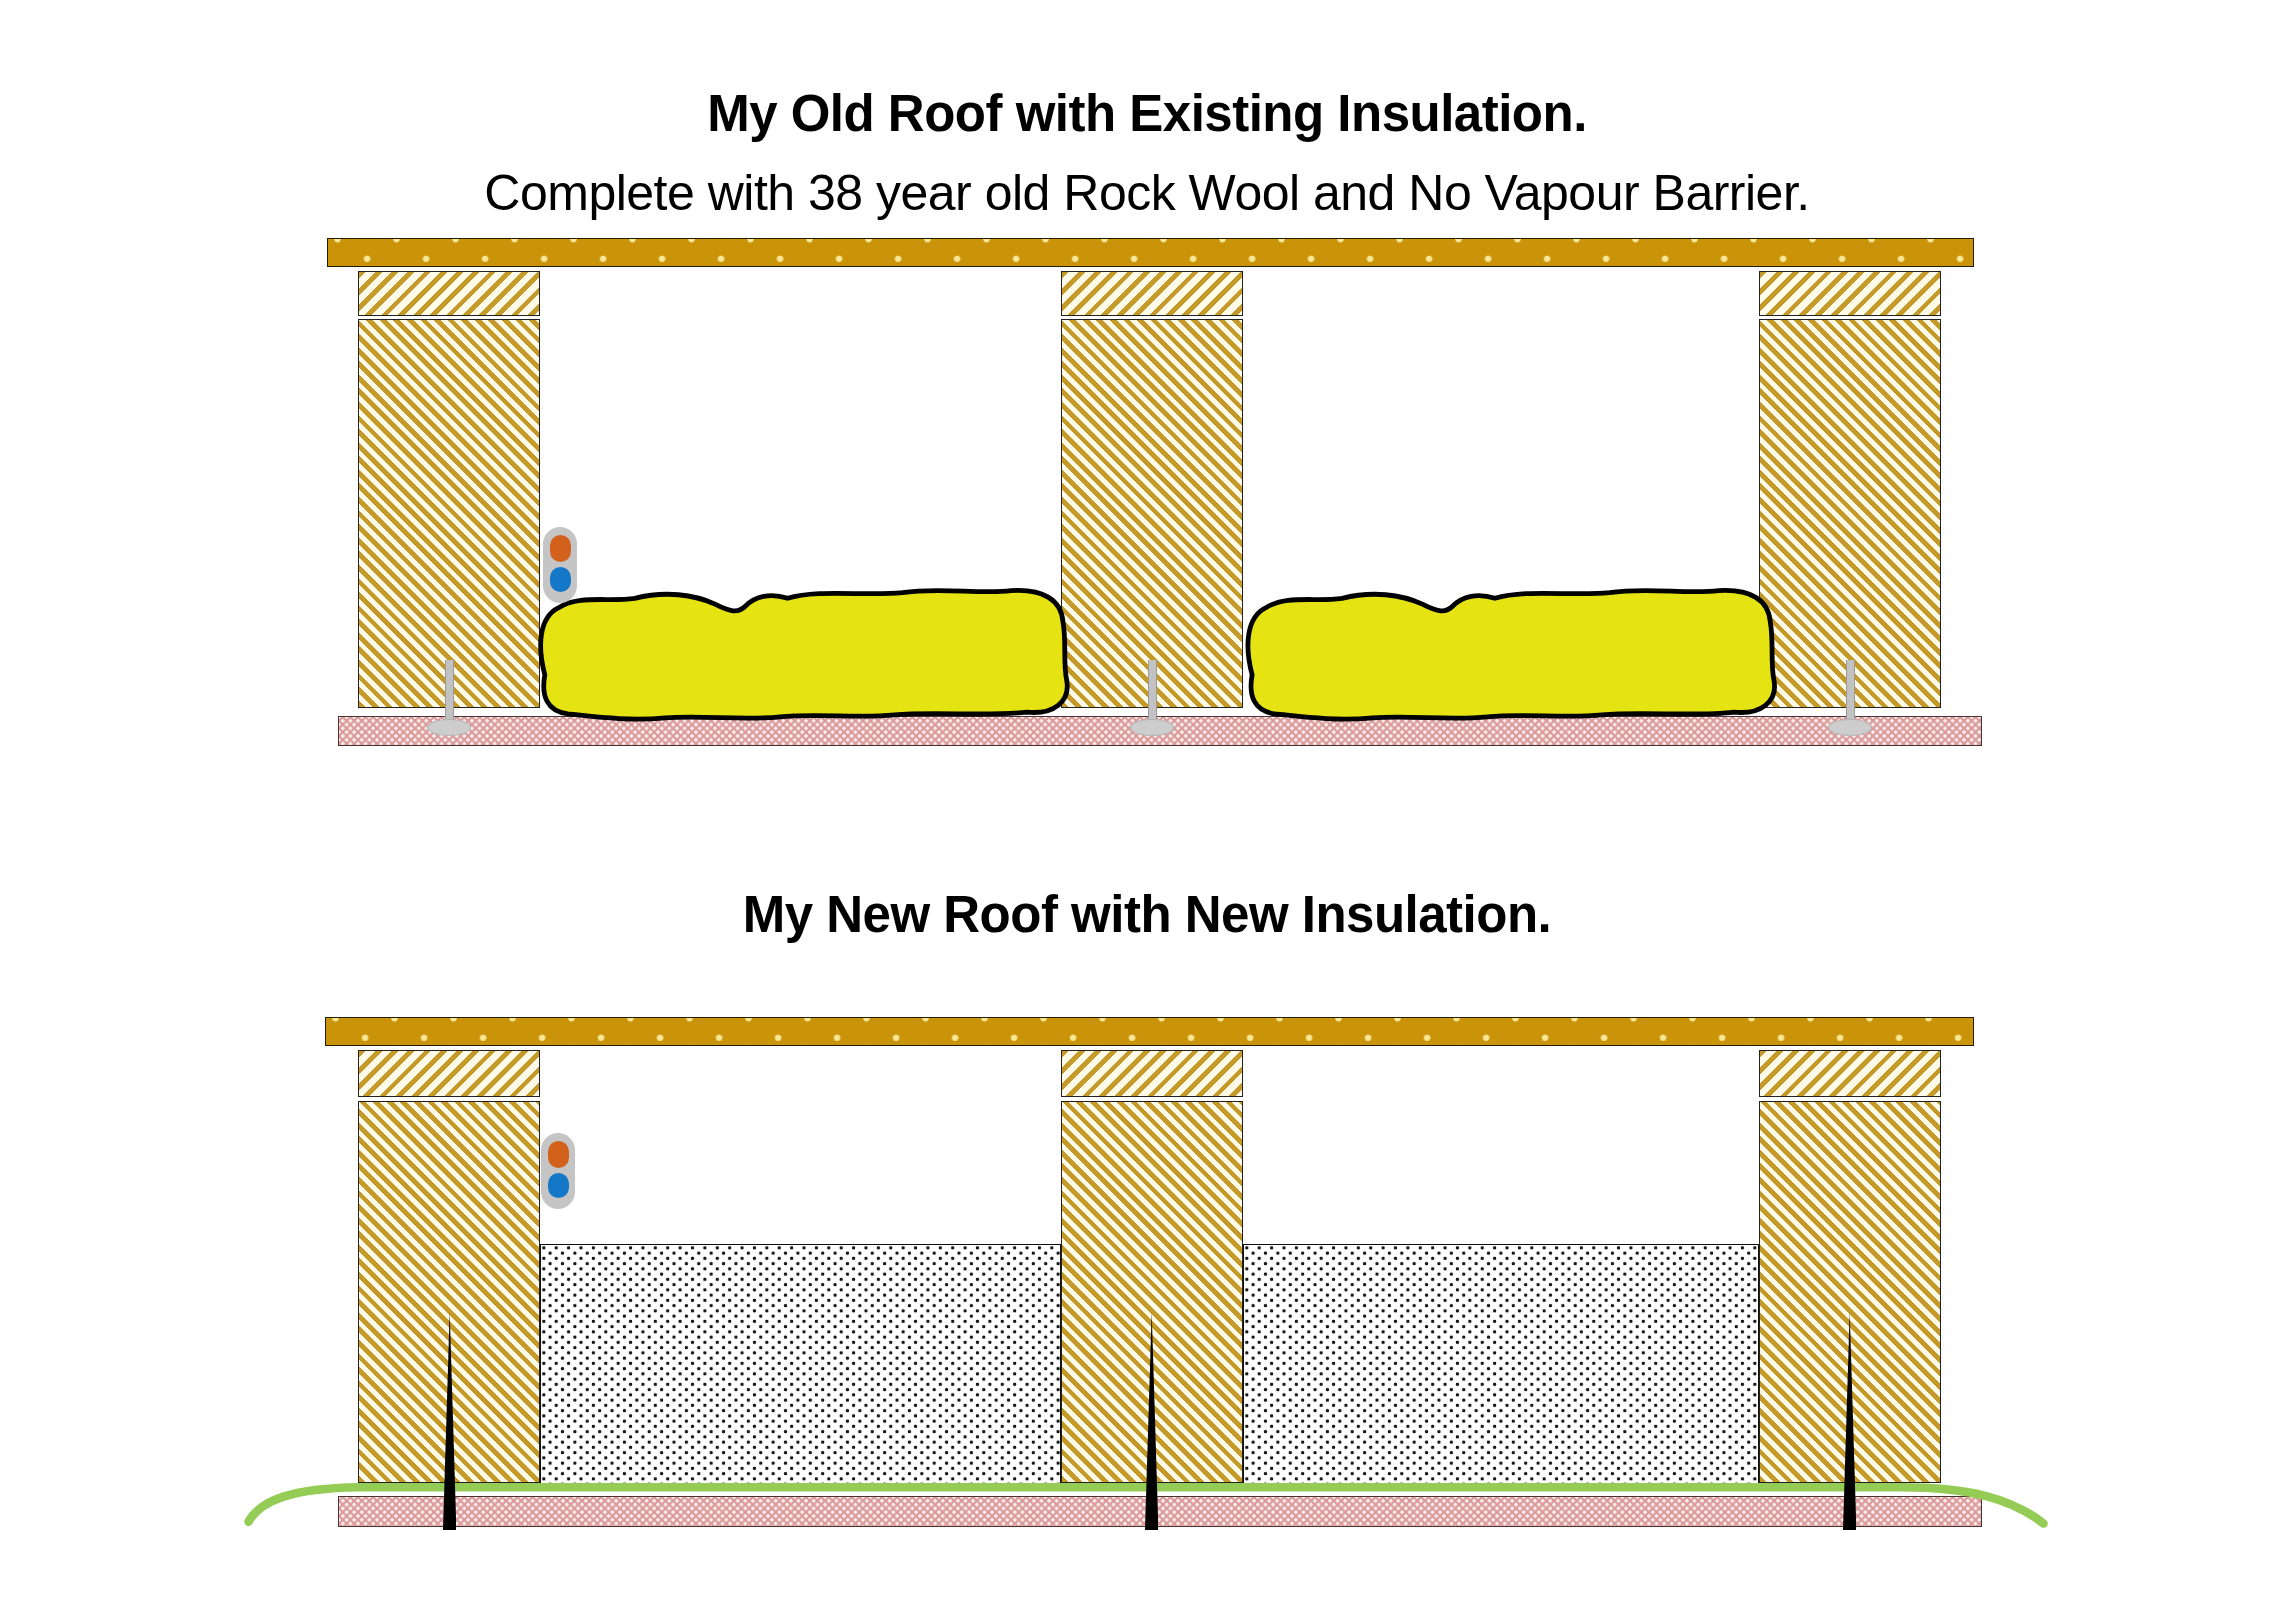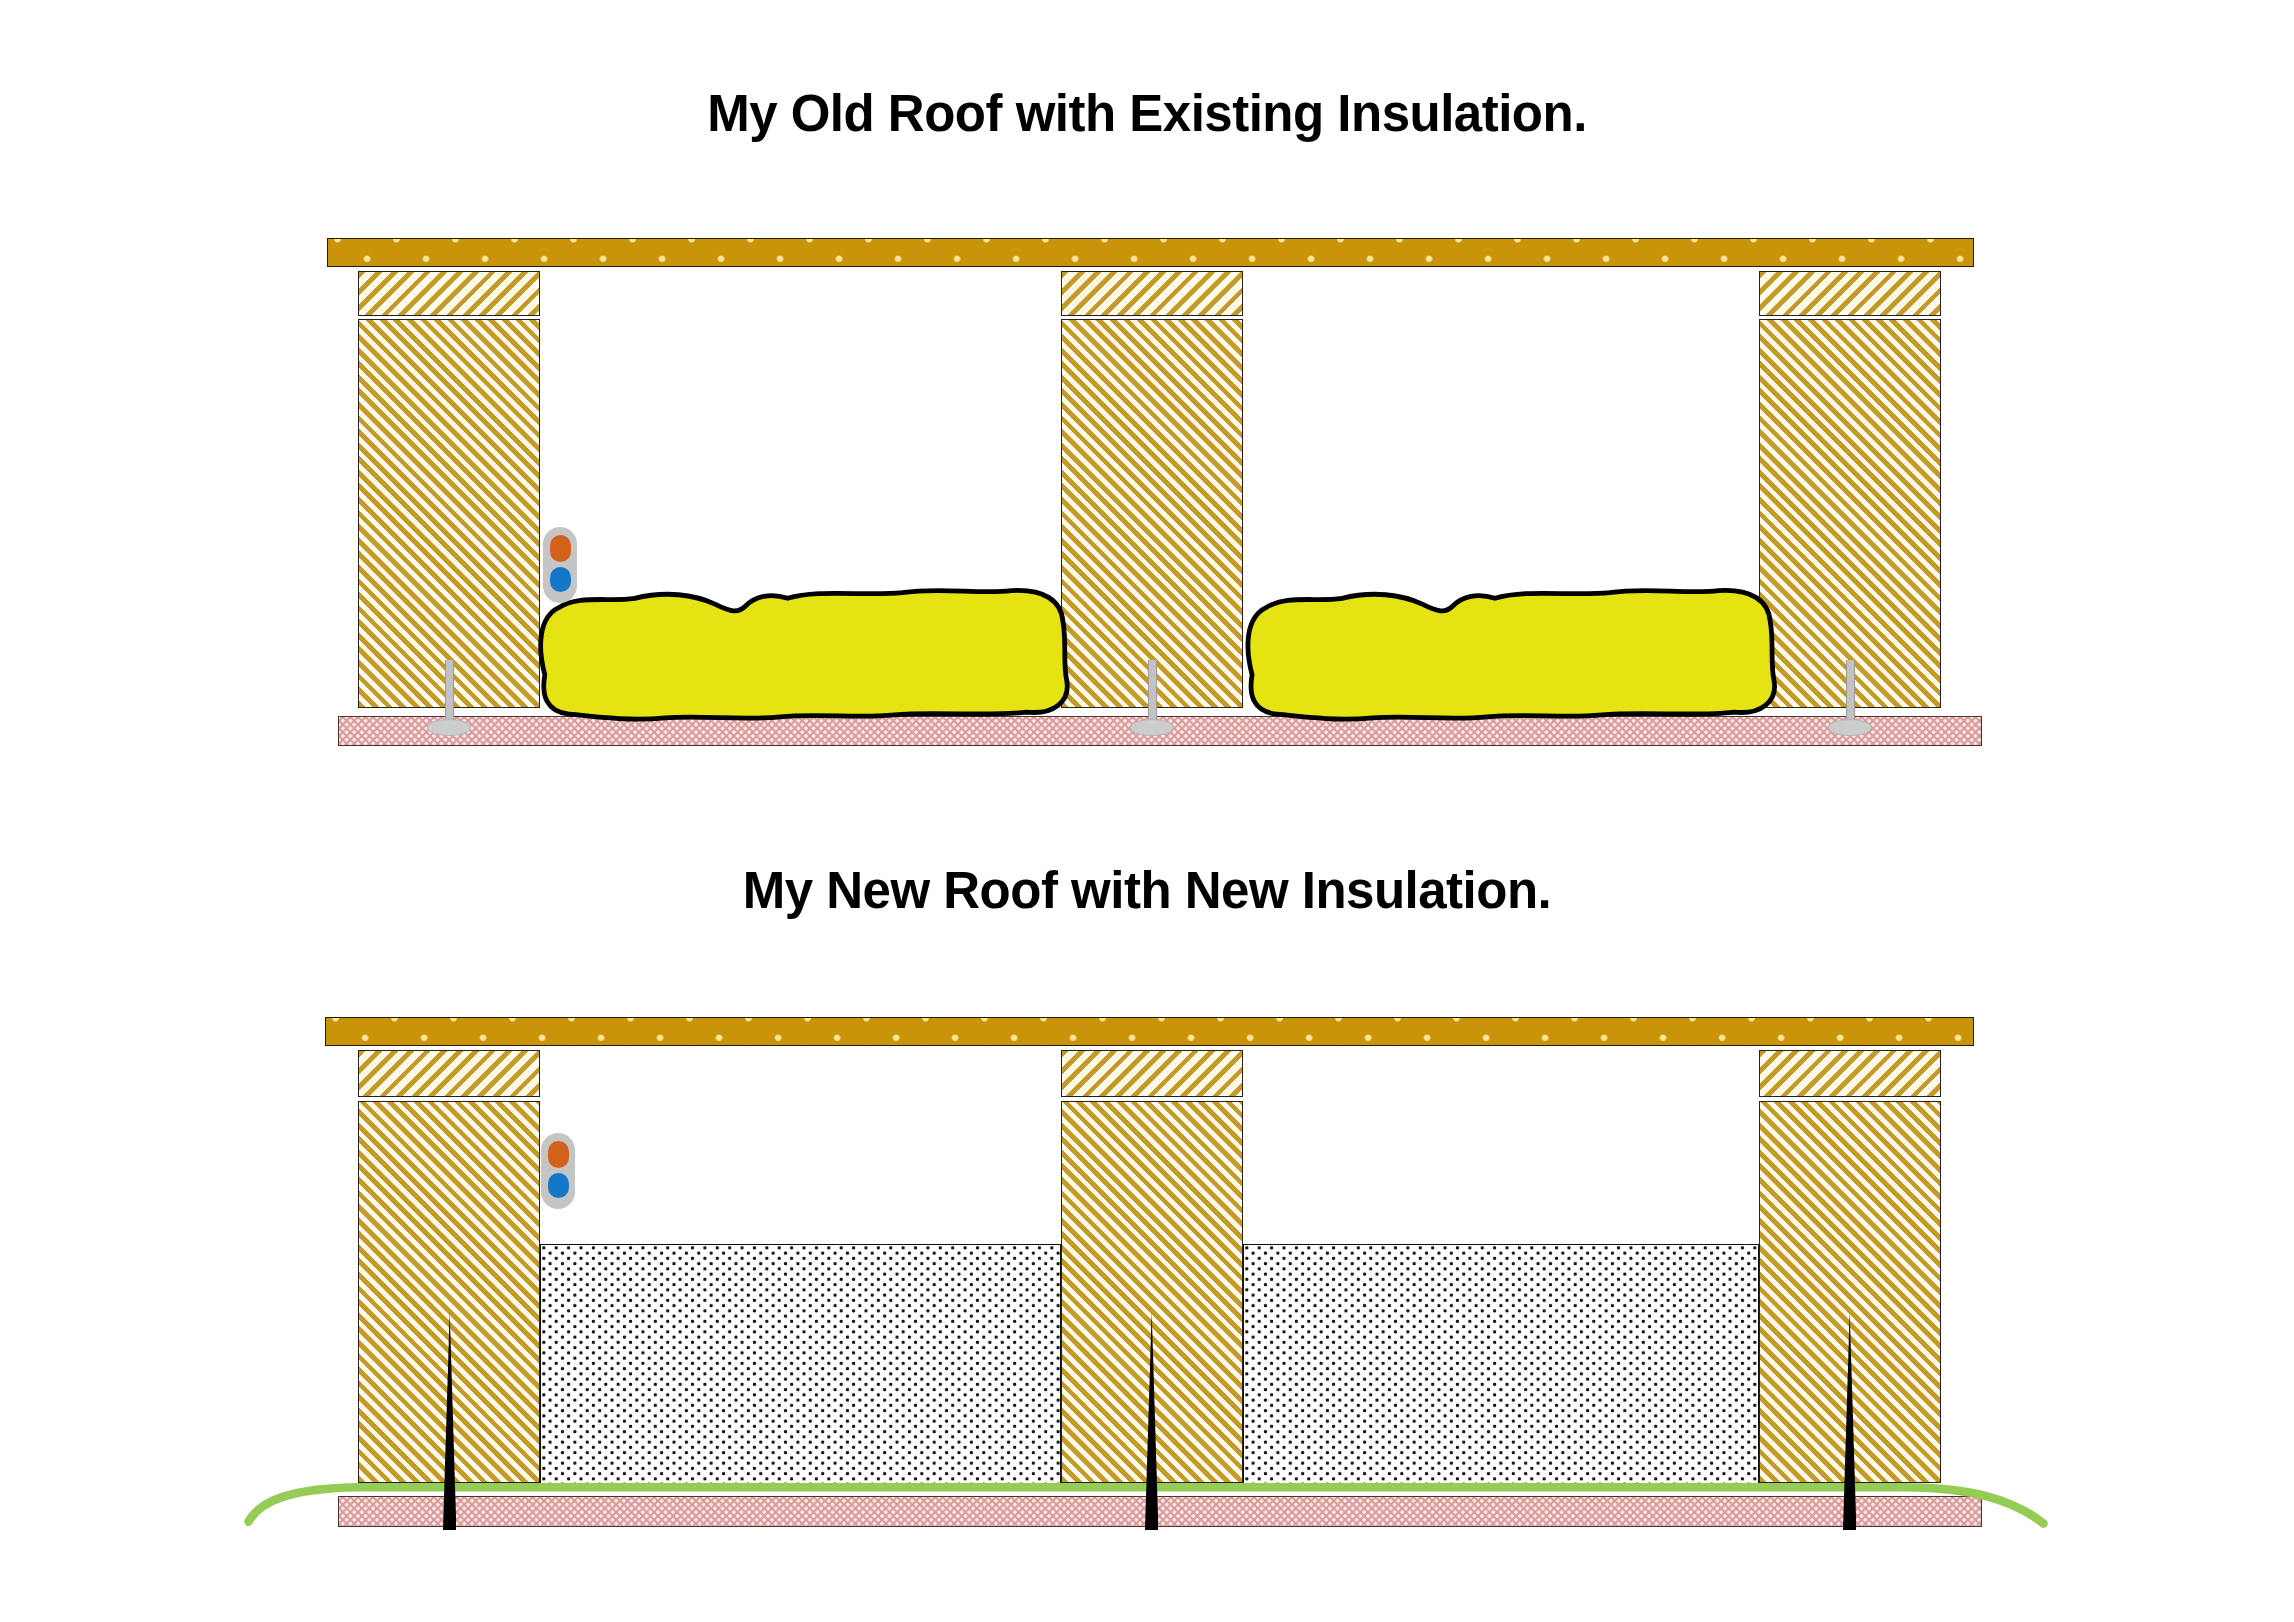--- a/index.html
+++ b/index.html
@@ -80,21 +80,22 @@
   .core.live{top:7.6px;height:27px;background:var(--cable-live,#D2611C);}
   .core.neutral{top:40px;height:25px;background:var(--cable-neutral,#1577C8);}
   .overlay{position:absolute;left:0;top:0;width:2294px;height:1622px;z-index:5;pointer-events:none;}
 </style>
 </head>
 <body>
 
 <div class="page">
 
   <div class="abs caption bold" style="top:86px">My Old Roof with Existing Insulation.</div>
-  <div class="abs caption bold" style="top:863px">My New Roof with New Insulation.</div>
+  <div class="abs caption reg" style="top:166px">Complete with 38 year old Rock Wool and No Vapour Barrier.</div>
+  <div class="abs caption bold" style="top:887px">My New Roof with New Insulation.</div>
 
   <div>
     <div class="abs deck" style="left:327px;top:238px;width:1647px;height:29px"></div>
 
     <div class="abs noggin" style="left:358px;top:271px;width:182px;height:45px"></div>
     <div class="abs noggin" style="left:1061px;top:271px;width:182px;height:45px"></div>
     <div class="abs noggin" style="left:1759px;top:271px;width:182px;height:45px"></div>
 
     <div class="abs joist" style="left:358px;top:319px;width:182px;height:389px"></div>
     <div class="abs joist" style="left:1061px;top:319px;width:182px;height:389px"></div>

